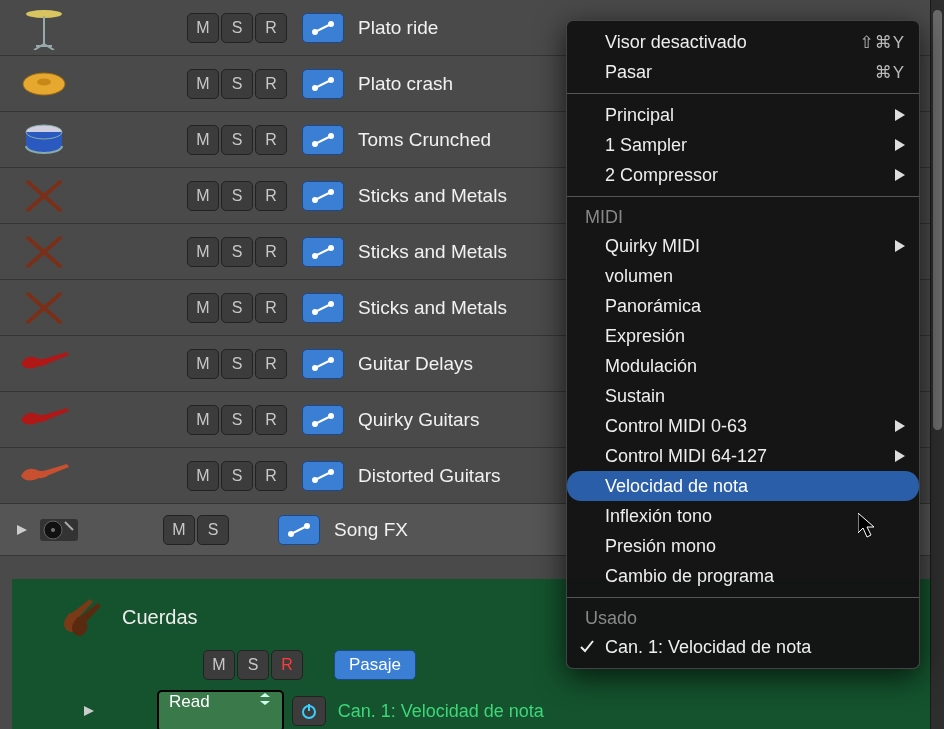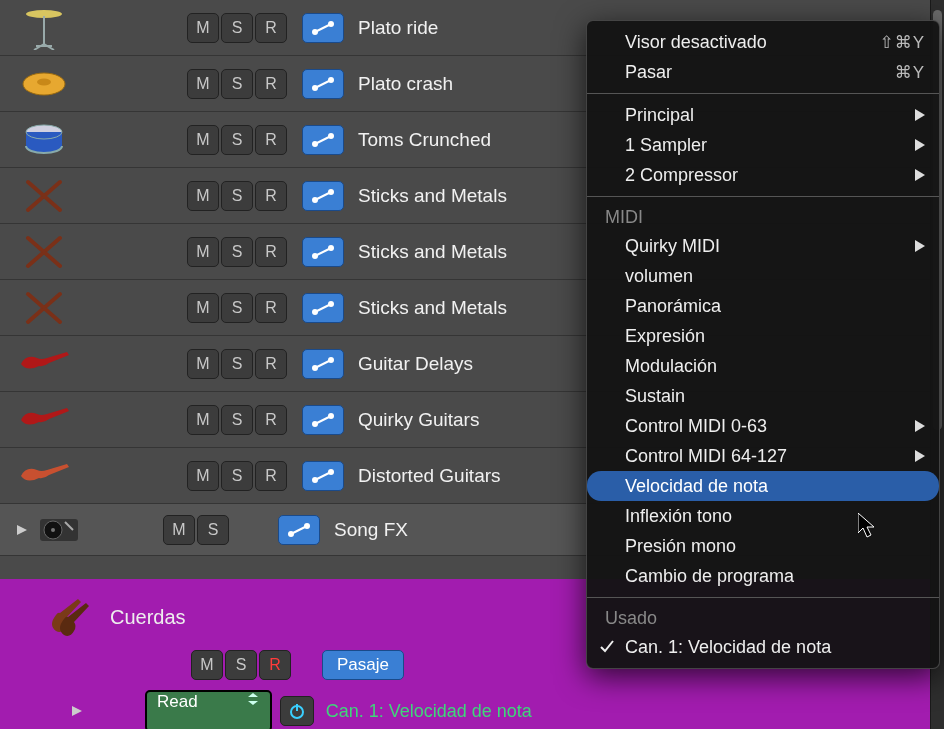--- a/index.html
+++ b/index.html
@@ -107,23 +107,23 @@
 
   .disclosure {
     width: 24px;
     display:flex;
     align-items:center;
     justify-content:center;
   }
 
   .footer {
     position: absolute;
-    left: 0; right: 0; bottom: 0;
+    left: 12px; right: 0; bottom: 0;
     height: 150px;
-    background: #a21caf;
+    background: #14532d;
     padding-top: 14px;
   }
   .footer-row1 {
     display:flex;
     align-items:center;
     padding-left: 40px;
     height: 48px;
   }
   .footer-row2 {
     display:flex;
@@ -183,21 +183,20 @@
     top: 20px;
     left: 566px;
     width: 354px;
     background: rgba(20,20,20,0.97);
     border: 1px solid rgba(100,100,100,0.6);
     border-radius: 7px;
     box-shadow: 0 8px 30px rgba(0,0,0,0.7);
     padding: 6px 0;
     color: #eee;
     font-size: 18px;
-    margin-left: 20px;
   }
   .ctx-sep {
     height: 1px;
     background: #555;
     margin: 6px 0;
   }
   .ctx-item {
     display: flex;
     align-items: center;
     height: 30px;

